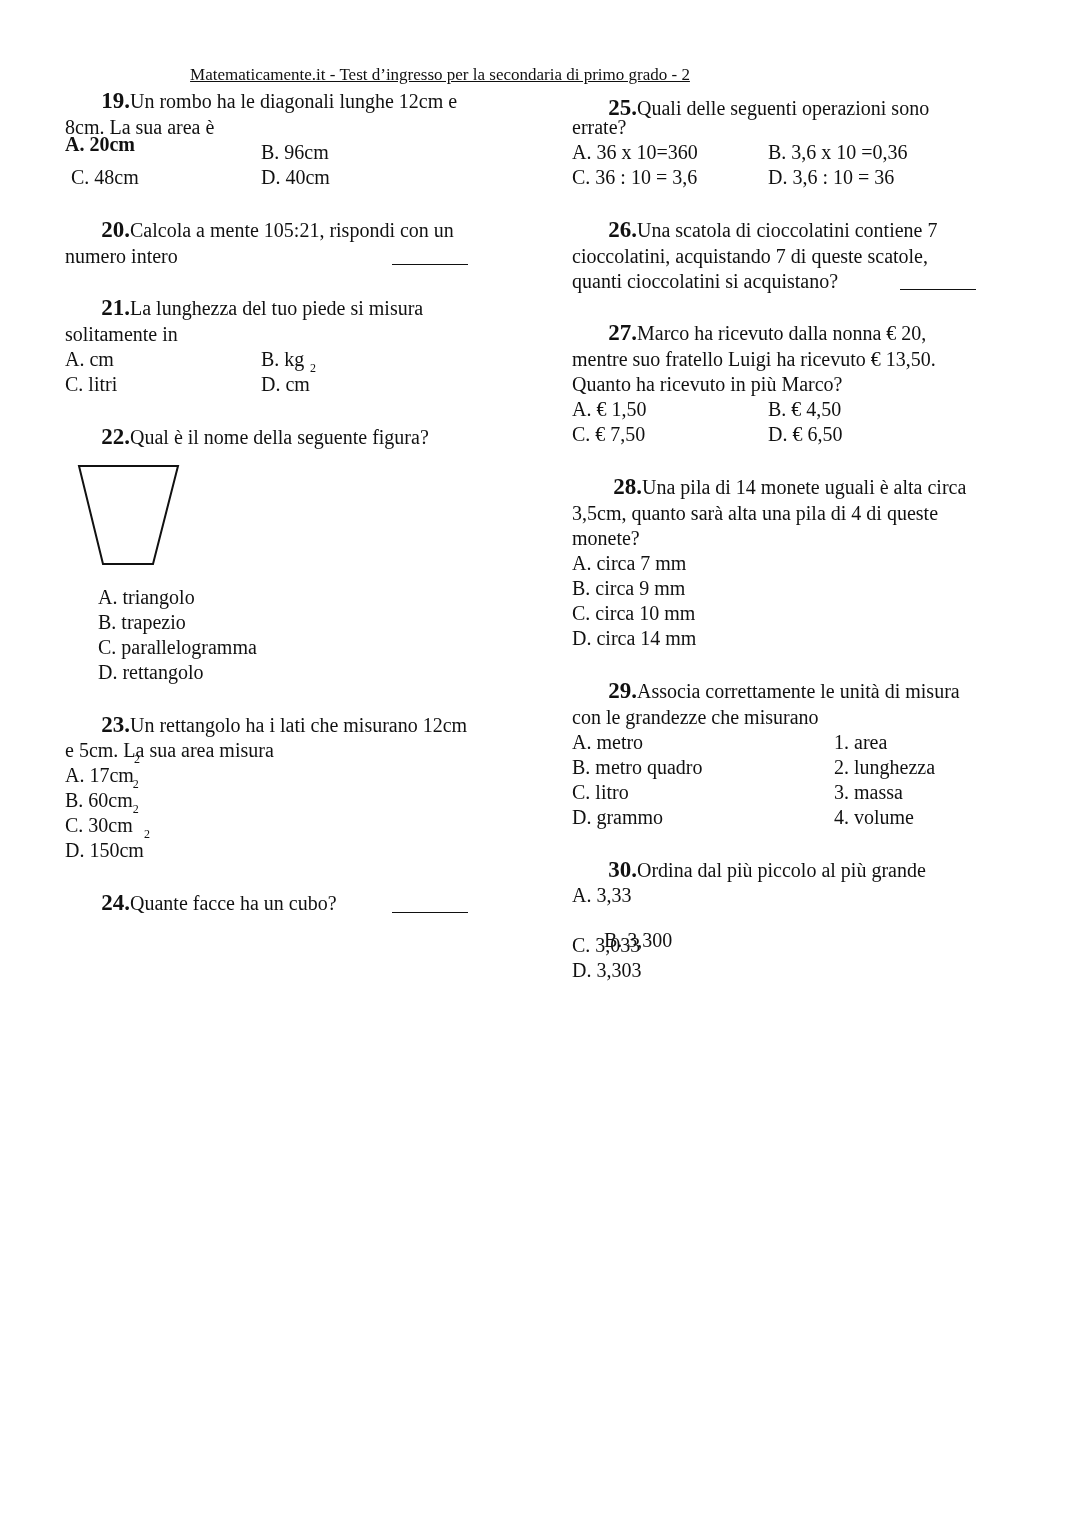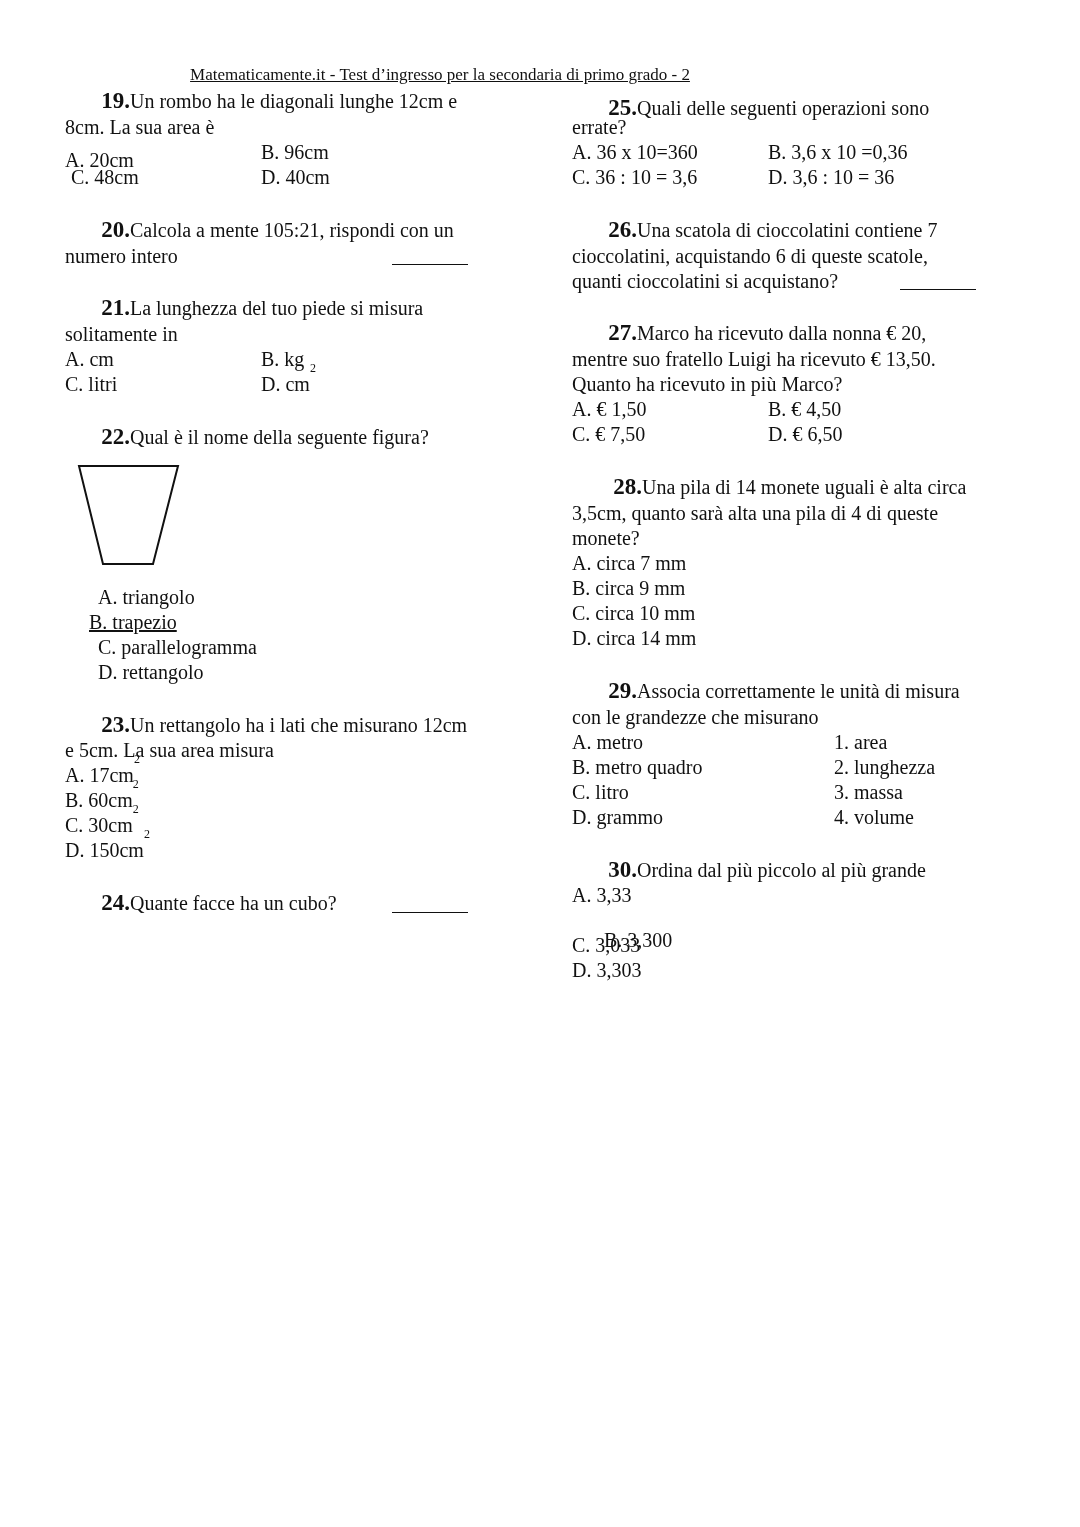--- a/index.html
+++ b/index.html
@@ -14,21 +14,21 @@
   svg { position:absolute; }
 </style>
 </head>
 <body>
 
 <div class="hdr">Matematicamente.it - Test d’ingresso per la secondaria di primo grado - 2</div>
 
 <div>
   <div class="ln" style="left:65px;top:89px;"><span class="qn">19.</span><span>Un rombo ha le diagonali lunghe 12cm e</span></div>
   <div class="ln" style="left:65px;top:115px;">8cm. La sua area è</div>
-  <div class="ln" style="left:65px;top:148px;">A. 20cm</div>
+  <div class="ln" style="left:65px;top:132px;font-weight:bold;">A. 20cm</div>
   <div class="ln" style="left:261px;top:140px;">B. 96cm</div>
   <div class="ln" style="left:71px;top:165px;">C. 48cm</div>
   <div class="ln" style="left:261px;top:165px;">D. 40cm</div>
 </div>
 
 <div>
   <div class="ln" style="left:65px;top:218px;"><span class="qn">20.</span><span>Calcola a mente 105:21, rispondi con un</span></div>
   <div class="ln" style="left:65px;top:244px;">numero intero</div>
   <div class="blank" style="left:392px;top:264px;"></div>
 </div>
@@ -41,21 +41,21 @@
   <div class="ln" style="left:65px;top:372px;">C. litri</div>
   <div class="ln" style="left:261px;top:372px;"><span>D. cm</span><sup>2</sup></div>
 </div>
 
 <div>
   <div class="ln" style="left:65px;top:425px;"><span class="qn">22.</span><span>Qual è il nome della seguente figura?</span></div>
   <svg style="left:70px;top:458px;" width="120" height="115">
     <polygon points="9,8 108,8 83,106 33,106" fill="none" stroke="#111" stroke-width="2"></polygon>
   </svg>
   <div class="ln" style="left:98px;top:585px;">A. triangolo</div>
-  <div class="ln" style="left:89px;top:610px;text-decoration:underline;">B. trapezio</div>
+  <div class="ln" style="left:98px;top:610px;">B. trapezio</div>
   <div class="ln" style="left:98px;top:635px;text-align:right;">C. parallelogramma</div>
   <div class="ln" style="left:98px;top:660px;">D. rettangolo</div>
 </div>
 
 <div>
   <div class="ln" style="left:65px;top:713px;"><span class="qn">23.</span><span>Un rettangolo ha i lati che misurano 12cm</span></div>
   <div class="ln" style="left:65px;top:738px;">e 5cm. La sua area misura</div>
   <div class="ln" style="left:65px;top:763px;"><span>A. 17cm</span><sup>2</sup></div>
   <div class="ln" style="left:65px;top:788px;"><span>B. 60cm</span><sup>2</sup></div>
   <div class="ln" style="left:65px;top:813px;"><span>C. 30cm</span><sup>2</sup></div>
@@ -71,21 +71,21 @@
   <div class="ln" style="left:572px;top:89px;margin-top:7px;"><span class="qn">25.</span><span>Quali delle seguenti operazioni sono</span></div>
   <div class="ln" style="left:572px;top:115px;">errate?</div>
   <div class="ln" style="left:572px;top:140px;">A. 36 x 10=360</div>
   <div class="ln" style="left:768px;top:140px;">B. 3,6 x 10 =0,36</div>
   <div class="ln" style="left:572px;top:165px;">C. 36 : 10 = 3,6</div>
   <div class="ln" style="left:768px;top:165px;">D. 3,6 : 10 = 36</div>
 </div>
 
 <div>
   <div class="ln" style="left:572px;top:218px;"><span class="qn">26.</span><span>Una scatola di cioccolatini contiene 7</span></div>
-  <div class="ln" style="left:572px;top:244px;">cioccolatini, acquistando 6 di queste scatole,</div>
+  <div class="ln" style="left:572px;top:244px;">cioccolatini, acquistando 7 di queste scatole,</div>
   <div class="ln" style="left:572px;top:269px;">quanti cioccolatini si acquistano?</div>
   <div class="blank" style="left:900px;top:289px;"></div>
 </div>
 
 <div>
   <div class="ln" style="left:572px;top:321px;"><span class="qn">27.</span><span>Marco ha ricevuto dalla nonna € 20,</span></div>
   <div class="ln" style="left:572px;top:347px;">mentre suo fratello Luigi ha ricevuto € 13,50.</div>
   <div class="ln" style="left:572px;top:372px;">Quanto ha ricevuto in più Marco?</div>
   <div class="ln" style="left:572px;top:397px;">A. € 1,50</div>
   <div class="ln" style="left:768px;top:397px;">B. € 4,50</div>

